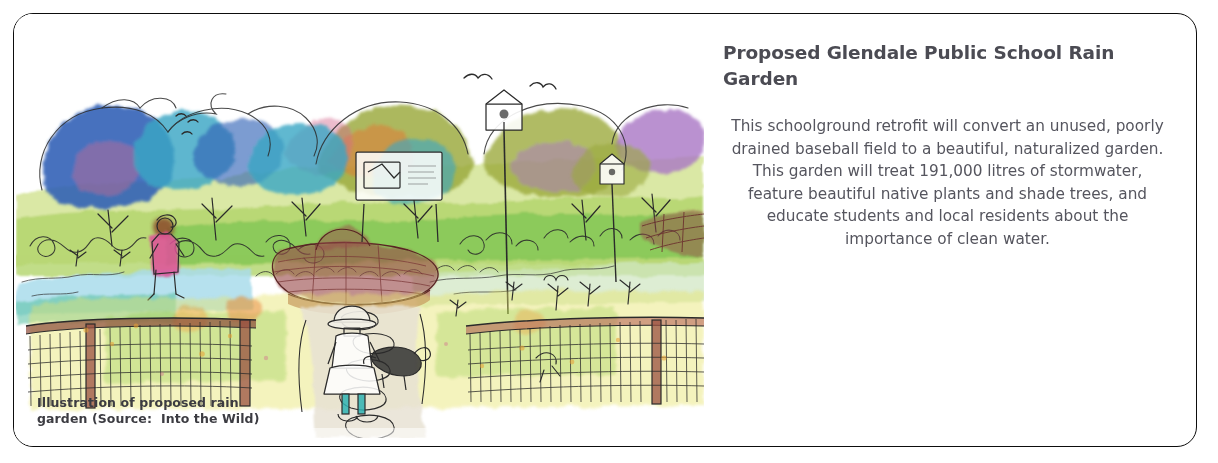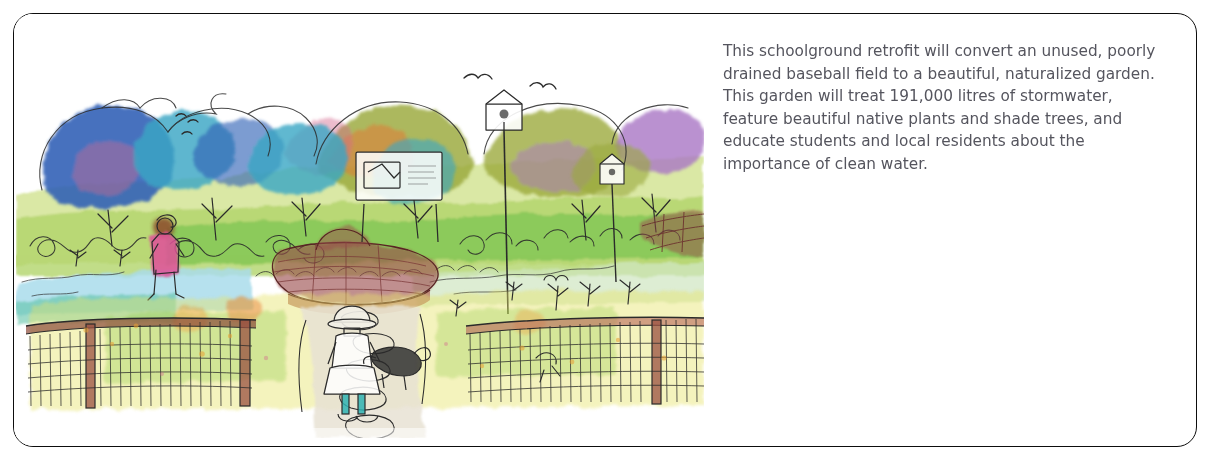--- a/index.html
+++ b/index.html
@@ -97,20 +97,21 @@
   }
 
   .para {
     font-family: "DejaVu Sans", sans-serif;
     font-size: 15.3px;
     line-height: 22.6px;
     color: #55555e;
     margin: 0 0 19px 0;
     max-width: 452px;
     white-space: pre-line;
+    text-align: center;
   }
   .para:last-child { margin-bottom: 0; }
 </style>
 </head>
 <body>
 
 <div id="page">
 
   <div class="card">
     <div class="card-inner">
@@ -403,23 +404,26 @@
               <circle cx="250" cy="344" r="2.2"></circle>
                 <circle cx="430" cy="330" r="2"></circle>
               <circle cx="146" cy="360" r="2"></circle>
             </g>
 
             <rect x="0" y="414" width="688" height="10" fill="#ffffff" opacity="0.55"></rect>
           </svg>
         </div>
 
         <div class="caption">
+          <span class="cap-line">Illustration of proposed rain</span>
+          <span class="cap-line">garden (Source:  Into the Wild)</span>
         </div>
       </div>
 
       <div class="text-col">
+        <h1 class="title">Proposed Glendale Public School Rain Garden</h1>
         <p class="para">This schoolground retrofit will convert an unused, poorly drained baseball field to a beautiful, naturalized garden.  This garden will treat 191,000 litres of stormwater, feature beautiful native plants and shade trees, and educate students and local residents about the importance of clean water.</p>
       </div>
 
     </div>
   </div>
 
 </div>
 
 </body></html>

